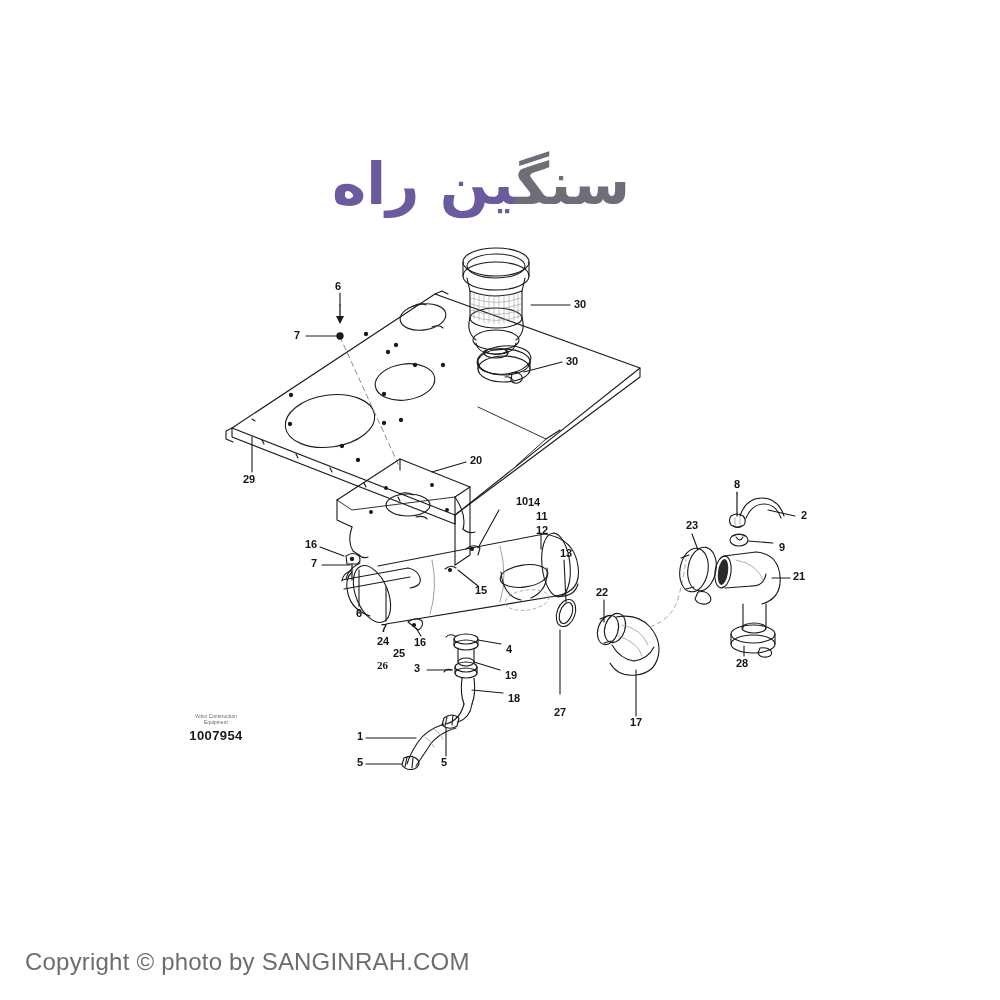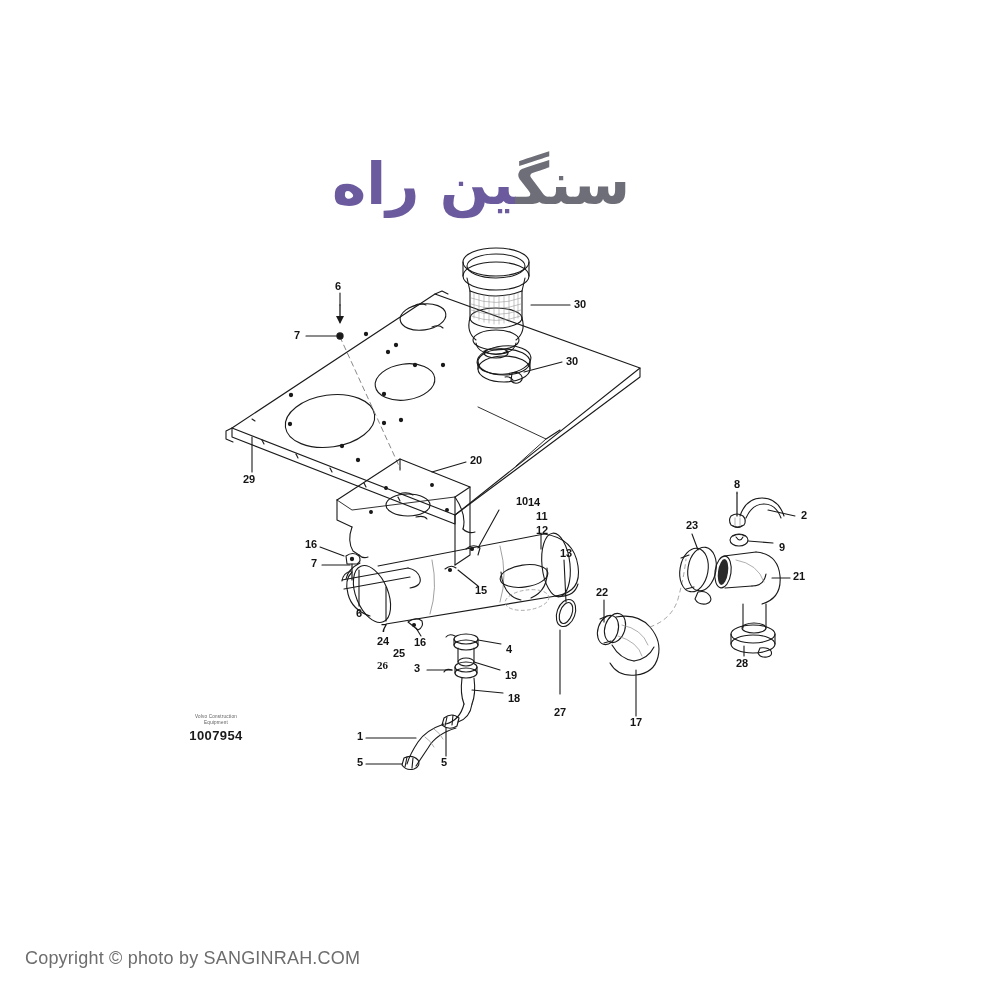--- a/index.html
+++ b/index.html
@@ -74,21 +74,21 @@
     font-weight: bold;
     color: #1a1a1a;
     margin-top: 2px;
     letter-spacing: 0.4px;
   }
   .copyright {
     position: absolute;
     left: 25px;
     top: 948px;
     font-family: "Liberation Sans", sans-serif;
-    font-size: 18px;
+    font-size: 24px;
     color: #6d6d6d;
     letter-spacing: 0.2px;
     white-space: nowrap;
   }
 </style>
 </head>
 <body>
 
 <div id="stage">
 

